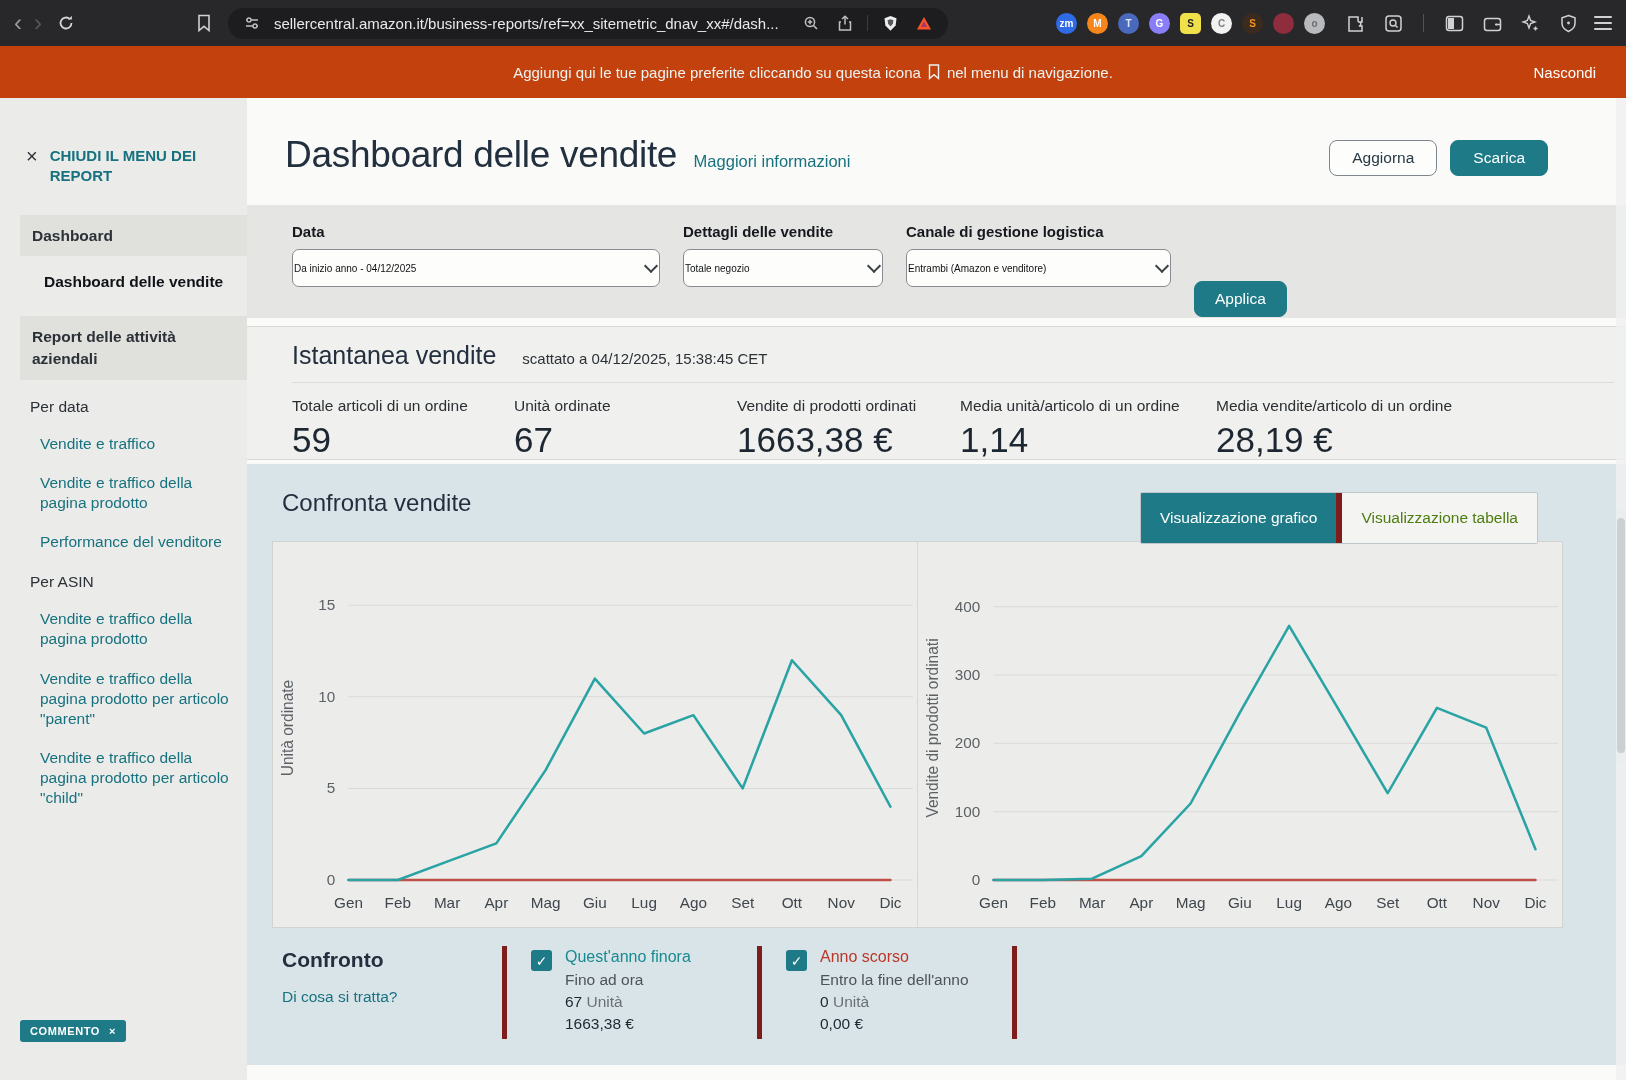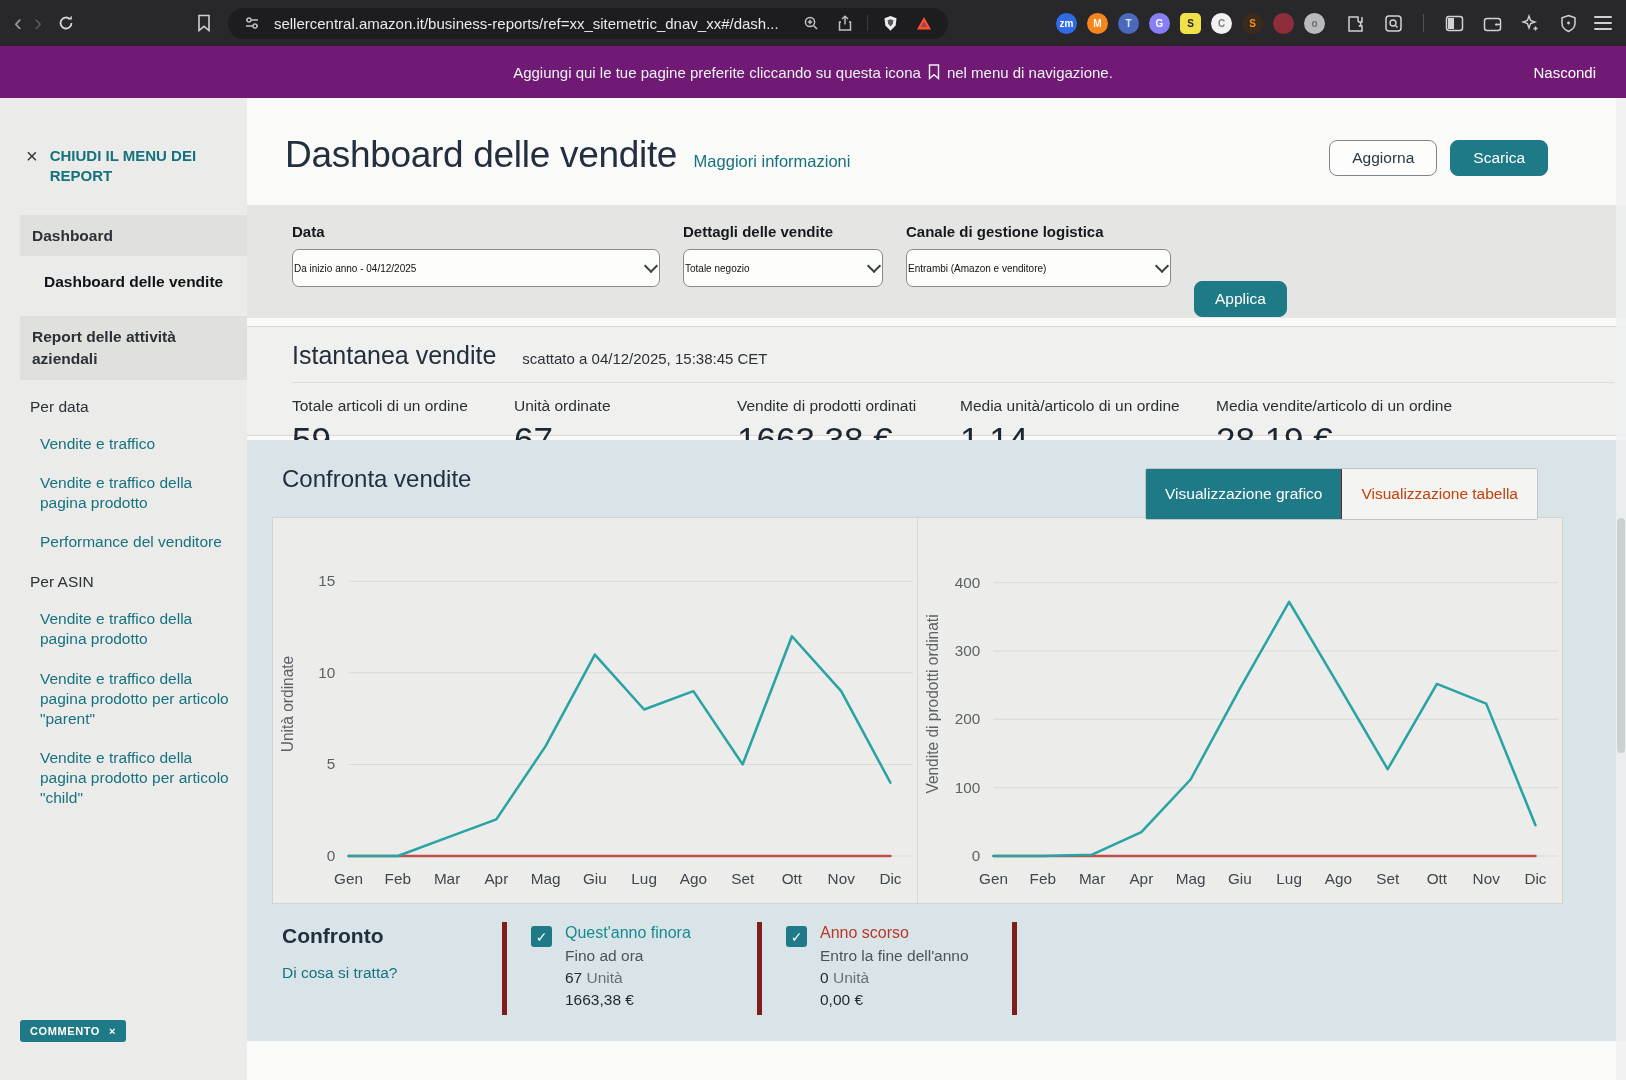--- a/index.html
+++ b/index.html
@@ -19,21 +19,21 @@
   .ext-row{display:flex;align-items:center;gap:10px;margin-left:96px;}
   .ext{width:21px;height:21px;border-radius:50%;display:flex;align-items:center;justify-content:center;
     font-size:10px;font-weight:700;}
   .ext.square{border-radius:5px;}
   .chrome-div{width:1px;height:18px;background:#515254;margin:0 4px;}
   .right-icons{display:flex;align-items:center;gap:14px;margin-left:6px;}
   .hamburger{display:flex;flex-direction:column;gap:4px;}
   .hamburger span{display:block;width:18px;height:2px;background:#d0d1d3;border-radius:1px;}
 
   
-  .banner{height:52px;background:#701a75;color:#eef3f2;display:flex;align-items:center;justify-content:center;
+  .banner{height:52px;background:#c2410c;color:#eef3f2;display:flex;align-items:center;justify-content:center;
     font-size:15px;position:relative;}
   .banner .hide{position:absolute;right:30px;color:#ffffff;}
   .banner svg{margin:0 7px;vertical-align:-3px;}
 
   
   .app{display:flex;height:982px;}
   aside{width:247px;flex:none;background:#ebebe9;position:relative;font-size:15.5px;}
   main{flex:1;position:relative;background:#fafaf9;overflow:hidden;}
 
   
@@ -67,39 +67,39 @@
     display:flex;align-items:center;padding:0 1px;font-size:10px;color:#0f1111;cursor:pointer;}
   .select .sel-text{flex:1;white-space:nowrap;}
   .chev{width:8px;height:8px;border-right:2px solid #3a3f44;border-bottom:2px solid #3a3f44;
     transform:rotate(45deg);margin:-4px 2px 0 16px;flex:none;}
   .w-date{width:368px;} .w-detail{width:200px;} .w-channel{width:265px;}
   .apply-wrap{display:flex;align-items:flex-end;padding-bottom:1px;}
   .filters .btn-teal{padding:8px 20px;}
 
   
   .snapshot{margin-top:8px;background:#f0f0ee;border-top:1px solid #d8d8d6;border-bottom:1px solid #d8d8d6;
-    height:110px;box-sizing:border-box;padding:14px 12px 0 45px;}
+    height:134px;box-sizing:border-box;padding:14px 12px 0 45px;}
   .snap-head{display:flex;align-items:baseline;gap:26px;padding-bottom:12px;border-bottom:1px solid #dcdcda;
     margin-right:0;}
   .snap-title{font-size:25px;color:#232f3e;font-weight:500;margin:0;}
   .snap-time{font-size:15px;color:#2b3137;}
   .metrics{display:flex;padding-top:14px;}
   .metric:nth-child(1){width:222px;} .metric:nth-child(2){width:223px;} .metric:nth-child(3){width:223px;}
   .metric:nth-child(4){width:256px;} .metric:nth-child(5){width:280px;}
   .m-label{font-size:15.5px;color:#2a2f33;margin-bottom:5px;}
   .m-value{font-size:35px;color:#1d2731;}
 
   
   .compare{margin-top:4px;background:#d9e4e9;box-sizing:border-box;padding:25px 0 26px 25px;position:relative;}
   .cmp-title{font-size:24px;color:#232f3e;font-weight:500;margin:0 0 0 10px;}
   .tabs{position:absolute;top:28px;right:88px;display:flex;border:1px solid #bfc6c9;border-radius:2px;
     overflow:hidden;}
   .tab{height:34px;display:flex;align-items:center;padding:8px 19px;font-size:15.5px;cursor:pointer;}
   .tab.sel{background:#1f7a87;color:#fff;}
-  .tab.unsel{background:#f4f4f2;color:#c2410c;border-left:1px solid #7f1d1d;}
+  .tab.unsel{background:#f4f4f2;color:#4d7c0f;border-left:6px solid #7f1d1d;}
   .chart-card{margin:24px 63px 0 0;background:#ececeb;border:1px solid #d2d2d0;display:flex;height:385px;}
   .chart-panel{flex:1;min-width:0;}
   .chart-panel:first-child{border-right:1px solid #d8d8d6;}
   .chart-panel svg{display:block;}
 
   .legend-row{margin:12px 63px 0 0;display:flex;padding-top:6px;}
   .leg-block{border-right:5px solid #7f1d1d;padding:2px 24px 6px 24px;display:flex;align-items:flex-start;}
   .leg-block.first{padding-left:10px;width:196px;display:block;}
   .leg-heading{font-size:21px;font-weight:700;color:#232f3e;margin:0;}
   .leg-link{font-size:15.5px;color:#17727f;margin-top:16px;cursor:pointer;}

